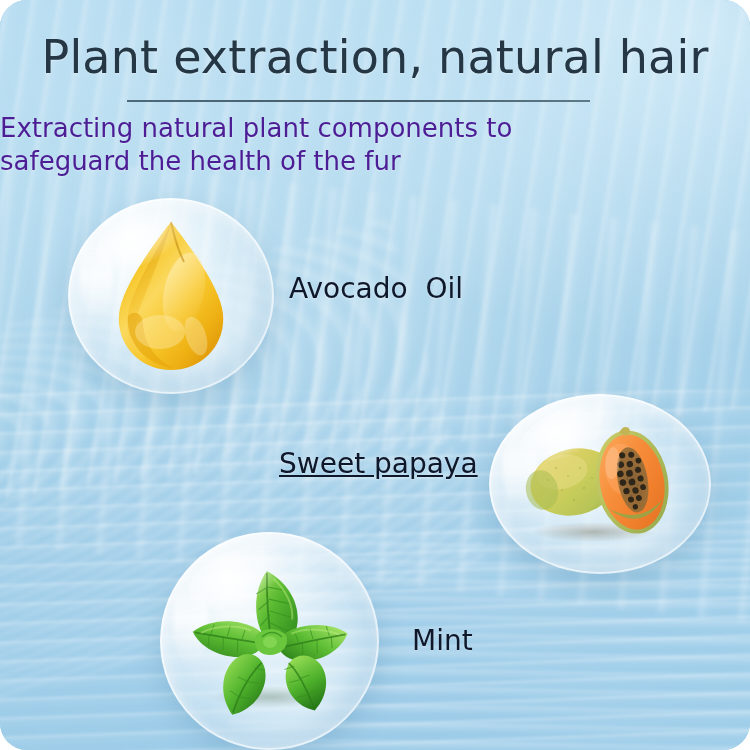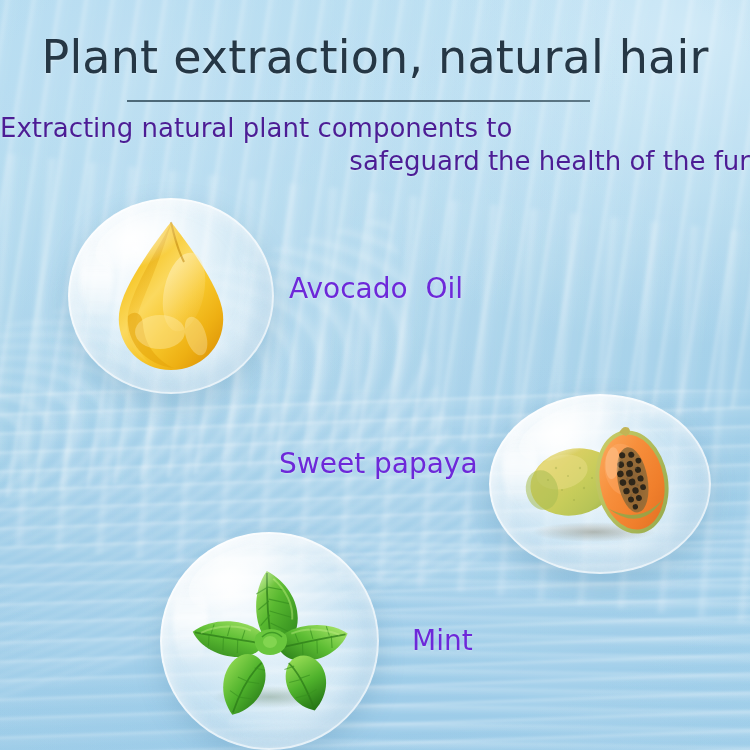--- a/index.html
+++ b/index.html
@@ -8,20 +8,21 @@
     background: #ffffff;
   }
   #poster {
     position: relative;
     width: 750px;
     height: 750px;
     overflow: hidden;
     font-family: "DejaVu Sans", "Liberation Sans", sans-serif;
     background: #a8d3ea;
     user-select: none;
+    border-radius: 27px;
   }
 
   
   .water-base {
     position: absolute;
     inset: 0;
     background:
       radial-gradient(120% 85% at 18% 8%, #bddff2 0%, rgba(189,223,242,0) 55%),
       radial-gradient(100% 70% at 92% 4%,  #cfe9f7 0%, rgba(207,233,247,0) 60%),
       radial-gradient(130% 90% at 50% 100%, #9ccbe8 0%, rgba(156,203,232,0) 62%),
@@ -141,21 +142,21 @@
     position: absolute;
     left: 0; right: 0;
     top: 112px;
     margin: 0;
     font-size: 26px;
     line-height: 1.28;
     font-weight: 400;
     color: #4c1d95;
     text-shadow: 0 1px 2px rgba(255,255,255,0.30);
   }
-  .subtitle .l2 { display: block; text-align: right; }
+  .subtitle .l2 { display: block; }
 
   
   .bubble {
     position: absolute;
     border-radius: 50%;
     background:
       radial-gradient(circle at 33% 26%, rgba(255,255,255,0.96) 0%, rgba(255,255,255,0.72) 26%, rgba(242,249,253,0.52) 48%, rgba(221,238,248,0.44) 70%, rgba(206,230,245,0.52) 88%, rgba(188,219,238,0.62) 100%),
       radial-gradient(circle at 70% 78%, rgba(255,255,255,0.55) 0%, rgba(255,255,255,0.0) 46%);
     box-shadow:
       inset 0 0 0 2px rgba(255,255,255,0.55),
@@ -193,26 +194,26 @@
   }
 
   #bubble-avocado { left: 68px;  top: 198px; width: 206px; height: 196px; }
   #bubble-papaya  { left: 489px; top: 394px; width: 222px; height: 180px; }
   #bubble-mint    { left: 160px; top: 532px; width: 219px; height: 218px; }
 
   
   .ingredient-label {
     position: absolute;
     font-size: 28px;
-    color: #6d28d9;
+    color: #0f172a;
     white-space: pre;
     text-shadow: 0 1px 2px rgba(255,255,255,0.34);
   }
   #label-avocado { left: 289px; top: 272px; }
-  #label-papaya  { left: 279px; top: 447px; }
+  #label-papaya  { left: 279px; top: 447px; text-decoration: underline; }
   #label-mint    { left: 400px; top: 624px; margin-left: 12px; }
 
   svg { display: block; }
 </style>
 </head>
 <body>
 
 <div id="poster">
 
   <div class="water-base"></div>

